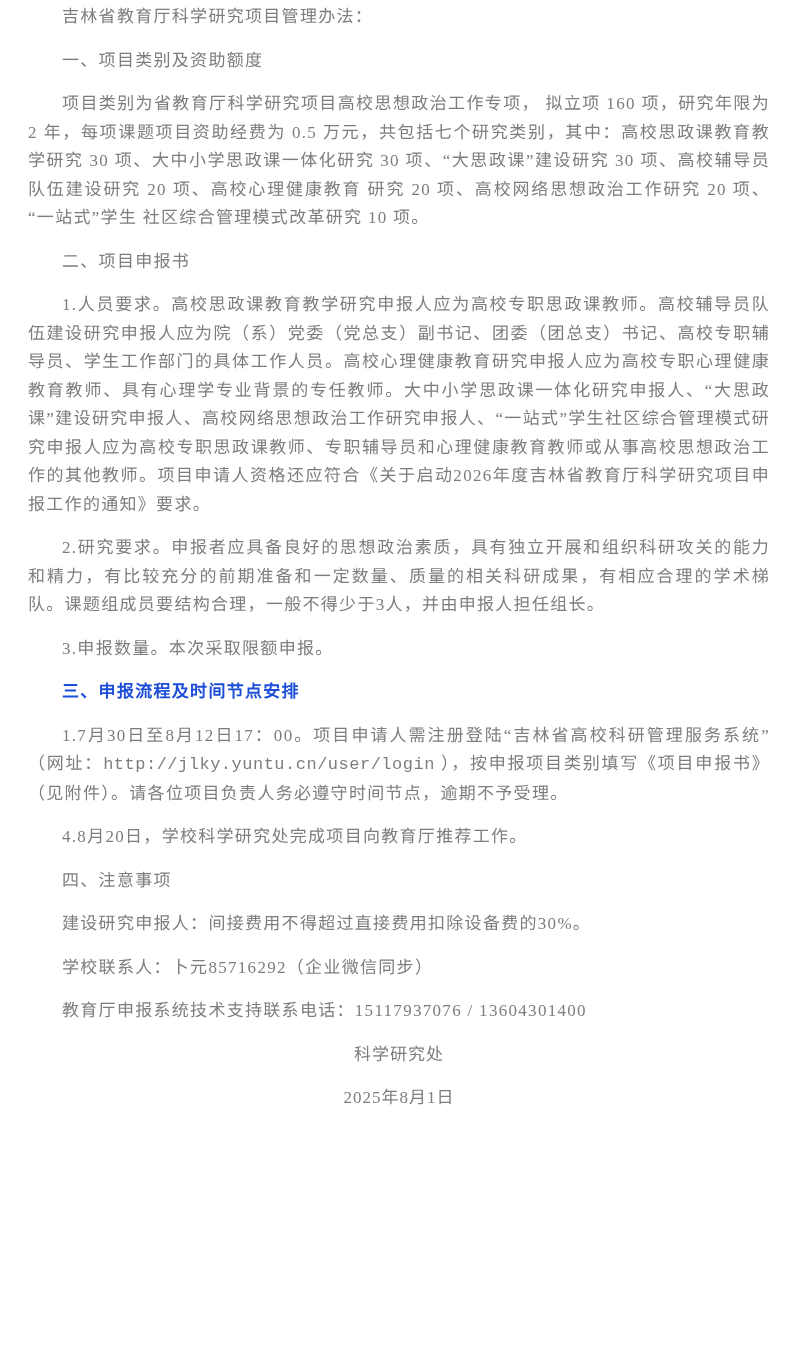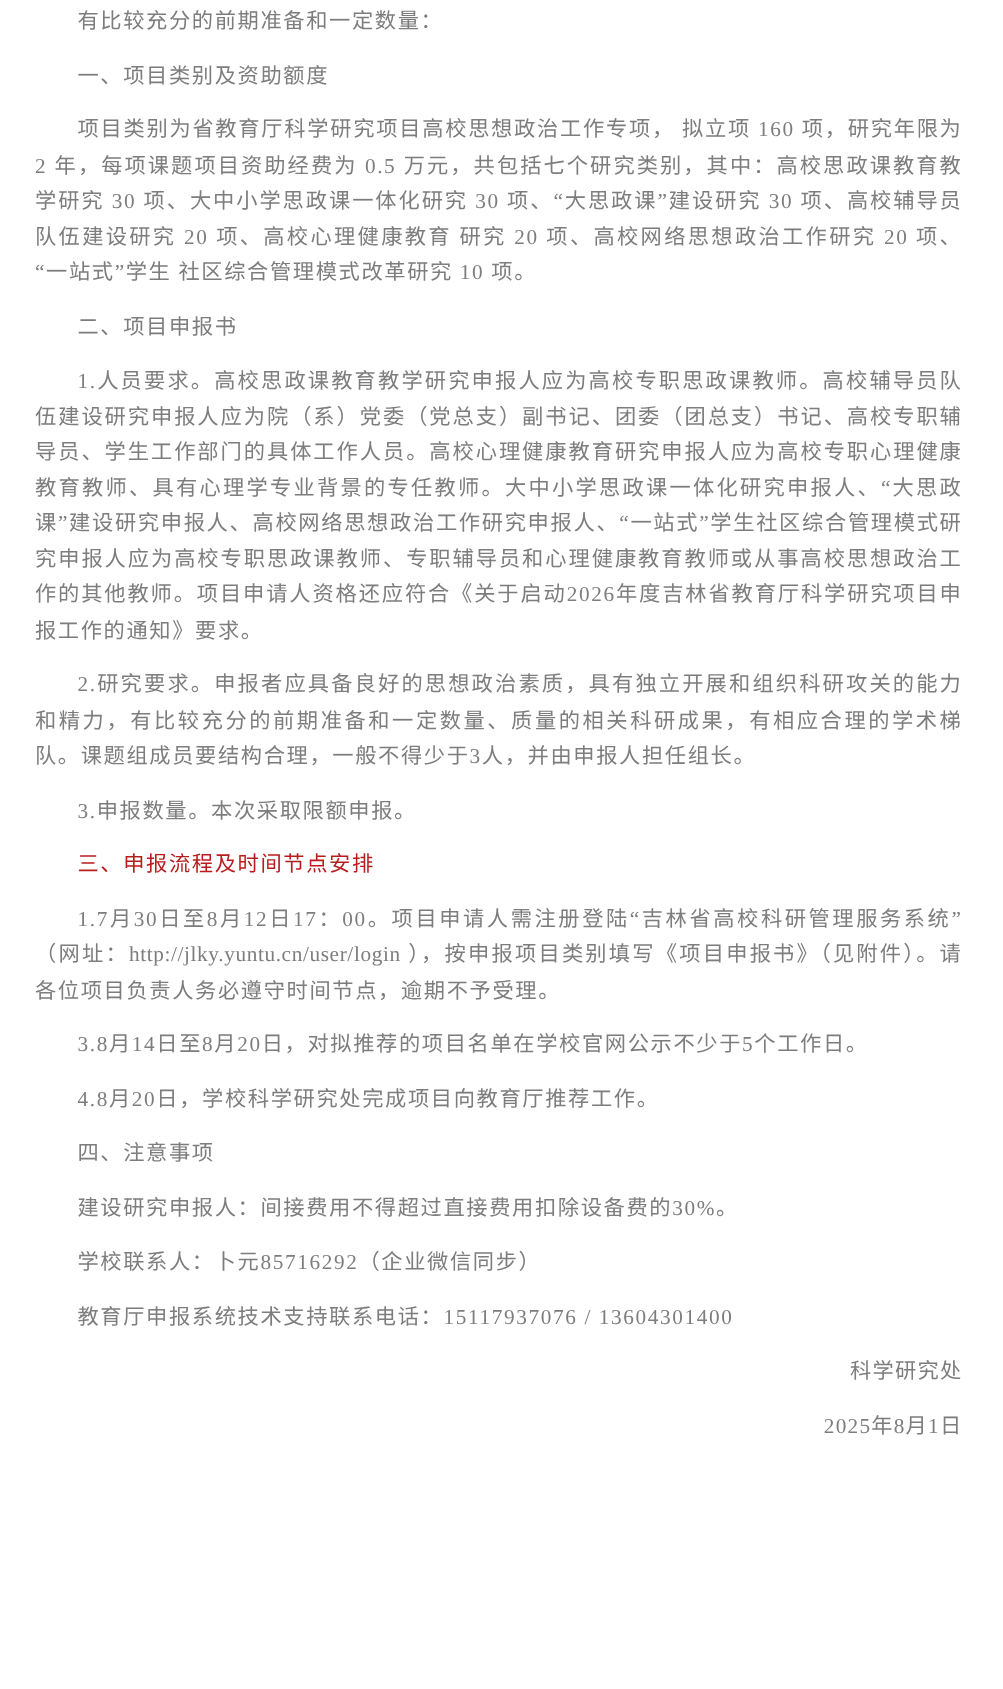--- a/index.html
+++ b/index.html
@@ -20,47 +20,46 @@
     line-height: 28.5px;
     letter-spacing: 1.3px;
     color: #7d7d7d;
     text-align: justify;
   }
   .doc p {
     margin: 0 0 15px 0;
     text-indent: 2em;
   }
   .doc p.bold-heading {
-    font-weight: normal;
-    color: #b91c1c;
+    font-weight: bold;
+    color: #1d4ed8;
   }
   .doc p.sign {
-    text-align: right;
+    text-align: center;
     text-indent: 0;
     letter-spacing: 1px;
   }
   .url {
-    font-family: Liberation Serif, serif;
+    font-family: Liberation Mono, monospace;
     letter-spacing: 0.5px;
   }
 </style>
 </head>
 <body>
 
 <div class="doc">
-  <p>有比较充分的前期准备和一定数量：</p>
+  <p>吉林省教育厅科学研究项目管理办法：</p>
   <p>一、项目类别及资助额度</p>
   <p>项目类别为省教育厅科学研究项目高校思想政治工作专项， 拟立项 160 项，研究年限为 2 年，每项课题项目资助经费为 0.5 万元，共包括七个研究类别，其中：高校思政课教育教学研究 30 项、大中小学思政课一体化研究 30 项、“大思政课”建设研究 30 项、高校辅导员队伍建设研究 20 项、高校心理健康教育 研究 20 项、高校网络思想政治工作研究 20 项、“一站式”学生 社区综合管理模式改革研究 10 项。</p>
   <p>二、项目申报书</p>
   <p>1.人员要求。高校思政课教育教学研究申报人应为高校专职思政课教师。高校辅导员队伍建设研究申报人应为院（系）党委（党总支）副书记、团委（团总支）书记、高校专职辅导员、学生工作部门的具体工作人员。高校心理健康教育研究申报人应为高校专职心理健康教育教师、具有心理学专业背景的专任教师。大中小学思政课一体化研究申报人、“大思政课”建设研究申报人、高校网络思想政治工作研究申报人、“一站式”学生社区综合管理模式研究申报人应为高校专职思政课教师、专职辅导员和心理健康教育教师或从事高校思想政治工作的其他教师。项目申请人资格还应符合《关于启动2026年度吉林省教育厅科学研究项目申报工作的通知》要求。</p>
   <p>2.研究要求。申报者应具备良好的思想政治素质，具有独立开展和组织科研攻关的能力和精力，有比较充分的前期准备和一定数量、质量的相关科研成果，有相应合理的学术梯队。课题组成员要结构合理，一般不得少于3人，并由申报人担任组长。</p>
   <p>3.申报数量。本次采取限额申报。</p>
   <p class="bold-heading">三、申报流程及时间节点安排</p>
   <p><span>1.7月30日至8月12日17：00。项目申请人需注册登陆“吉林省高校科研管理服务系统”（网址：</span><span class="url">http://jlky.yuntu.cn/user/login</span><span> ），按申报项目类别填写《项目申报书》（见附件）。请各位项目负责人务必遵守时间节点，逾期不予受理。</span></p>
-  <p>3.8月14日至8月20日，对拟推荐的项目名单在学校官网公示不少于5个工作日。</p>
   <p>4.8月20日，学校科学研究处完成项目向教育厅推荐工作。</p>
   <p>四、注意事项</p>
   <p>建设研究申报人：间接费用不得超过直接费用扣除设备费的30%。</p>
   <p>学校联系人：卜元85716292（企业微信同步）</p>
   <p>教育厅申报系统技术支持联系电话：15117937076 / 13604301400</p>
   <p class="sign">科学研究处</p>
   <p class="sign">2025年8月1日</p>
 </div>
 
 </body></html>

